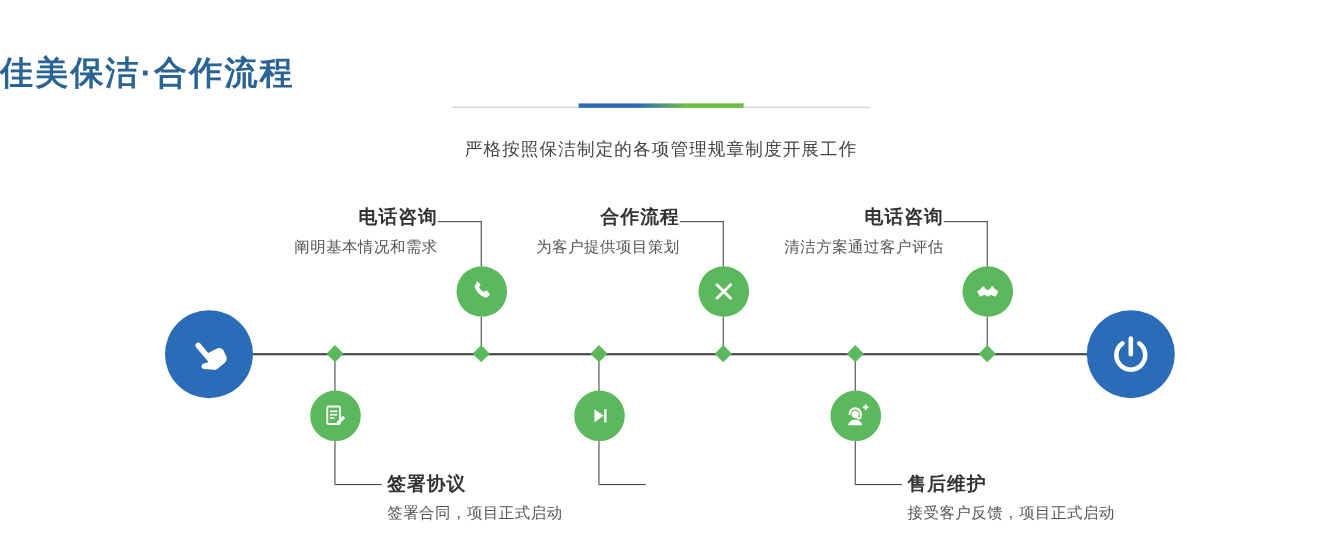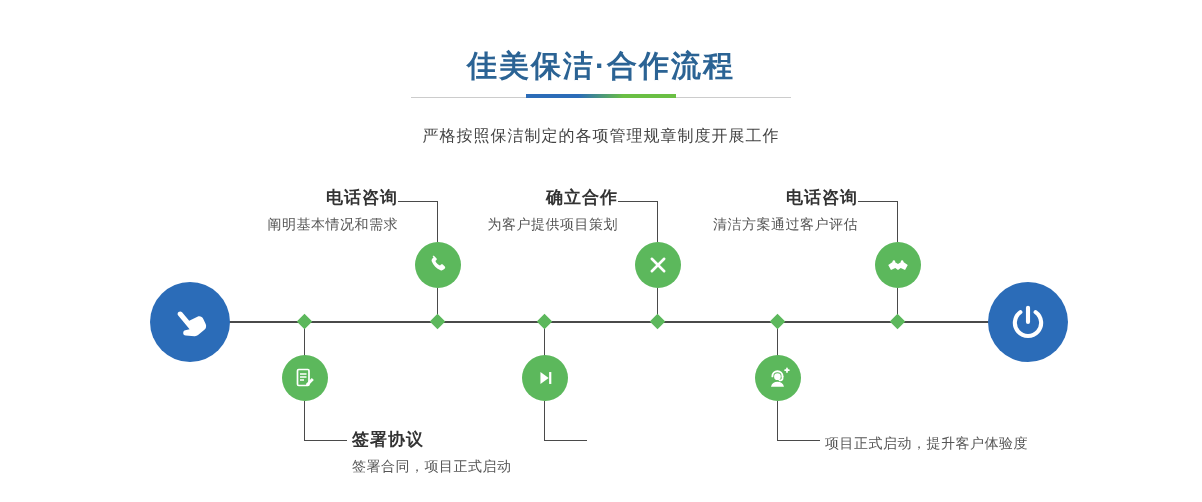--- a/index.html
+++ b/index.html
@@ -8,21 +8,21 @@
     --title-blue:#2b6394;
     --line:#4a4a4a;
     --text-dark:#333333;
     --text-mid:#555555;
   }
   html,body{margin:0;padding:0;background:#ffffff;}
   body{font-family:"Liberation Sans","DejaVu Sans",sans-serif;}
   .page{position:relative;width:1202px;height:502px;background:#ffffff;overflow:hidden;margin:0 auto;}
 
   
-  .page-title{position:absolute;top:46px;left:0;right:0;text-align:center;
+  .page-title{position:absolute;top:46px;left:0;right:0;text-align:left;
     font-size:30px;font-weight:bold;color:var(--title-blue);letter-spacing:2px;}
   .divider-line{position:absolute;top:97px;left:50%;width:380px;margin-left:-190px;height:1px;background:#cccccc;}
   .divider-accent{position:absolute;top:94px;left:50%;width:150px;margin-left:-75px;height:4px;
     background:linear-gradient(90deg,var(--blue) 0%,var(--blue) 35%,#6abf44 65%,#6abf44 100%);}
   .page-subtitle{position:absolute;top:126px;left:0;right:0;text-align:center;
     font-size:16px;color:#444444;letter-spacing:1px;}
 
   
   .main-line{position:absolute;left:190px;top:321px;width:838px;height:2px;background:var(--line);z-index:0;}
   .end-cap{position:absolute;width:80px;height:80px;border-radius:50%;background:var(--blue);
@@ -153,31 +153,32 @@
   <div class="vline" style="left:544px;top:401px;height:40px;"></div>
   <div class="hline" style="left:545px;top:440px;width:42px;"></div>
   <div class="vline" style="left:777px;top:401px;height:40px;"></div>
   <div class="hline" style="left:778px;top:440px;width:42px;"></div>
 
   <div class="step-block step-top" style="right:804px;top:186px;">
     <div class="step-title">电话咨询</div>
     <div class="step-desc">阐明基本情况和需求</div>
   </div>
   <div class="step-block step-top" style="right:584px;top:186px;">
-    <div class="step-title">确立合作</div>
+    <div class="step-title">合作流程</div>
     <div class="step-desc">为客户提供项目策划</div>
   </div>
   <div class="step-block step-top" style="right:344px;top:186px;">
     <div class="step-title">电话咨询</div>
     <div class="step-desc">清洁方案通过客户评估</div>
   </div>
 
   <div class="step-block step-bottom" style="left:352px;top:428px;">
     <div class="step-title">签署协议</div>
     <div class="step-desc">签署合同，项目正式启动</div>
   </div>
   <div class="step-block step-bottom" style="left:592px;top:428px;">
   </div>
   <div class="step-block step-bottom" style="left:825px;top:428px;">
-    <div class="step-desc">项目正式启动，提升客户体验度</div>
+    <div class="step-title">售后维护</div>
+    <div class="step-desc">接受客户反馈，项目正式启动</div>
   </div>
 
 </div>
 
 </body></html>

